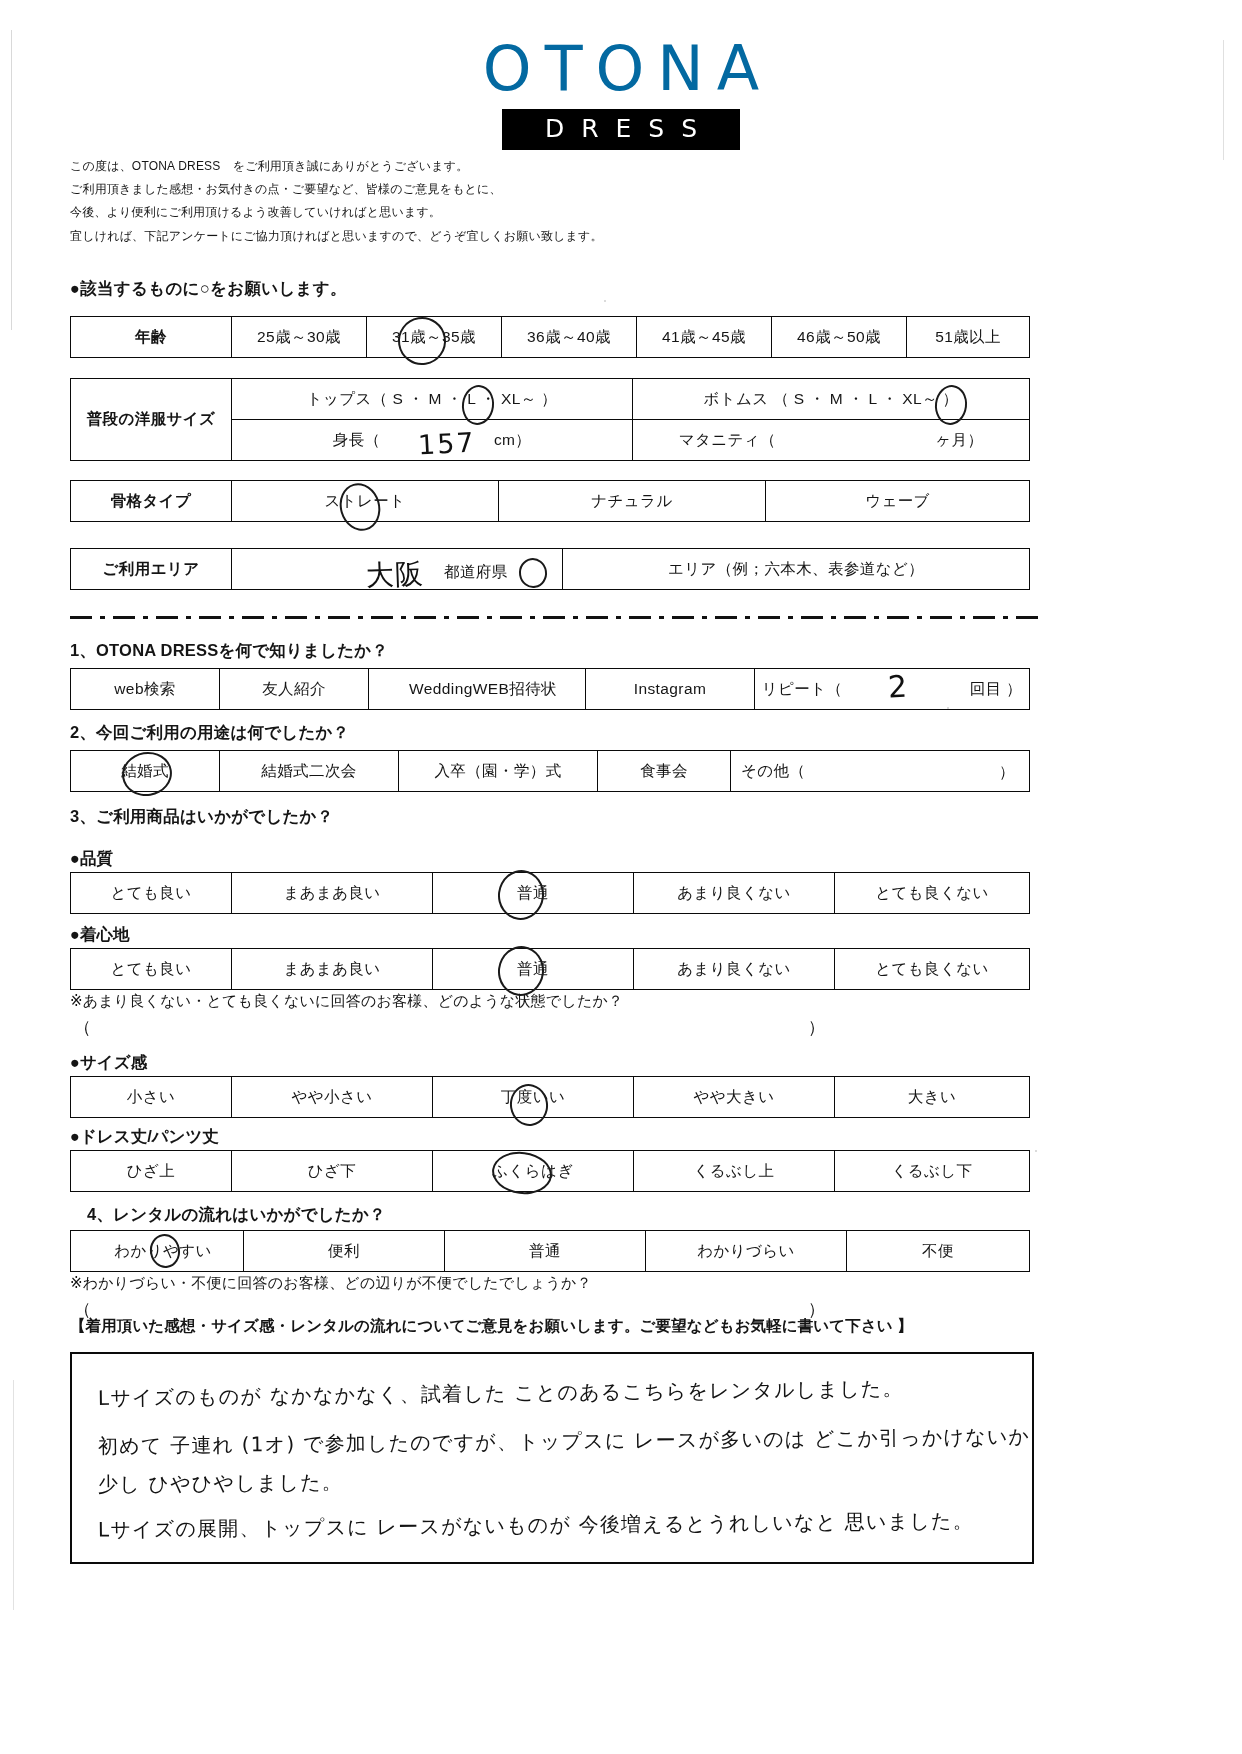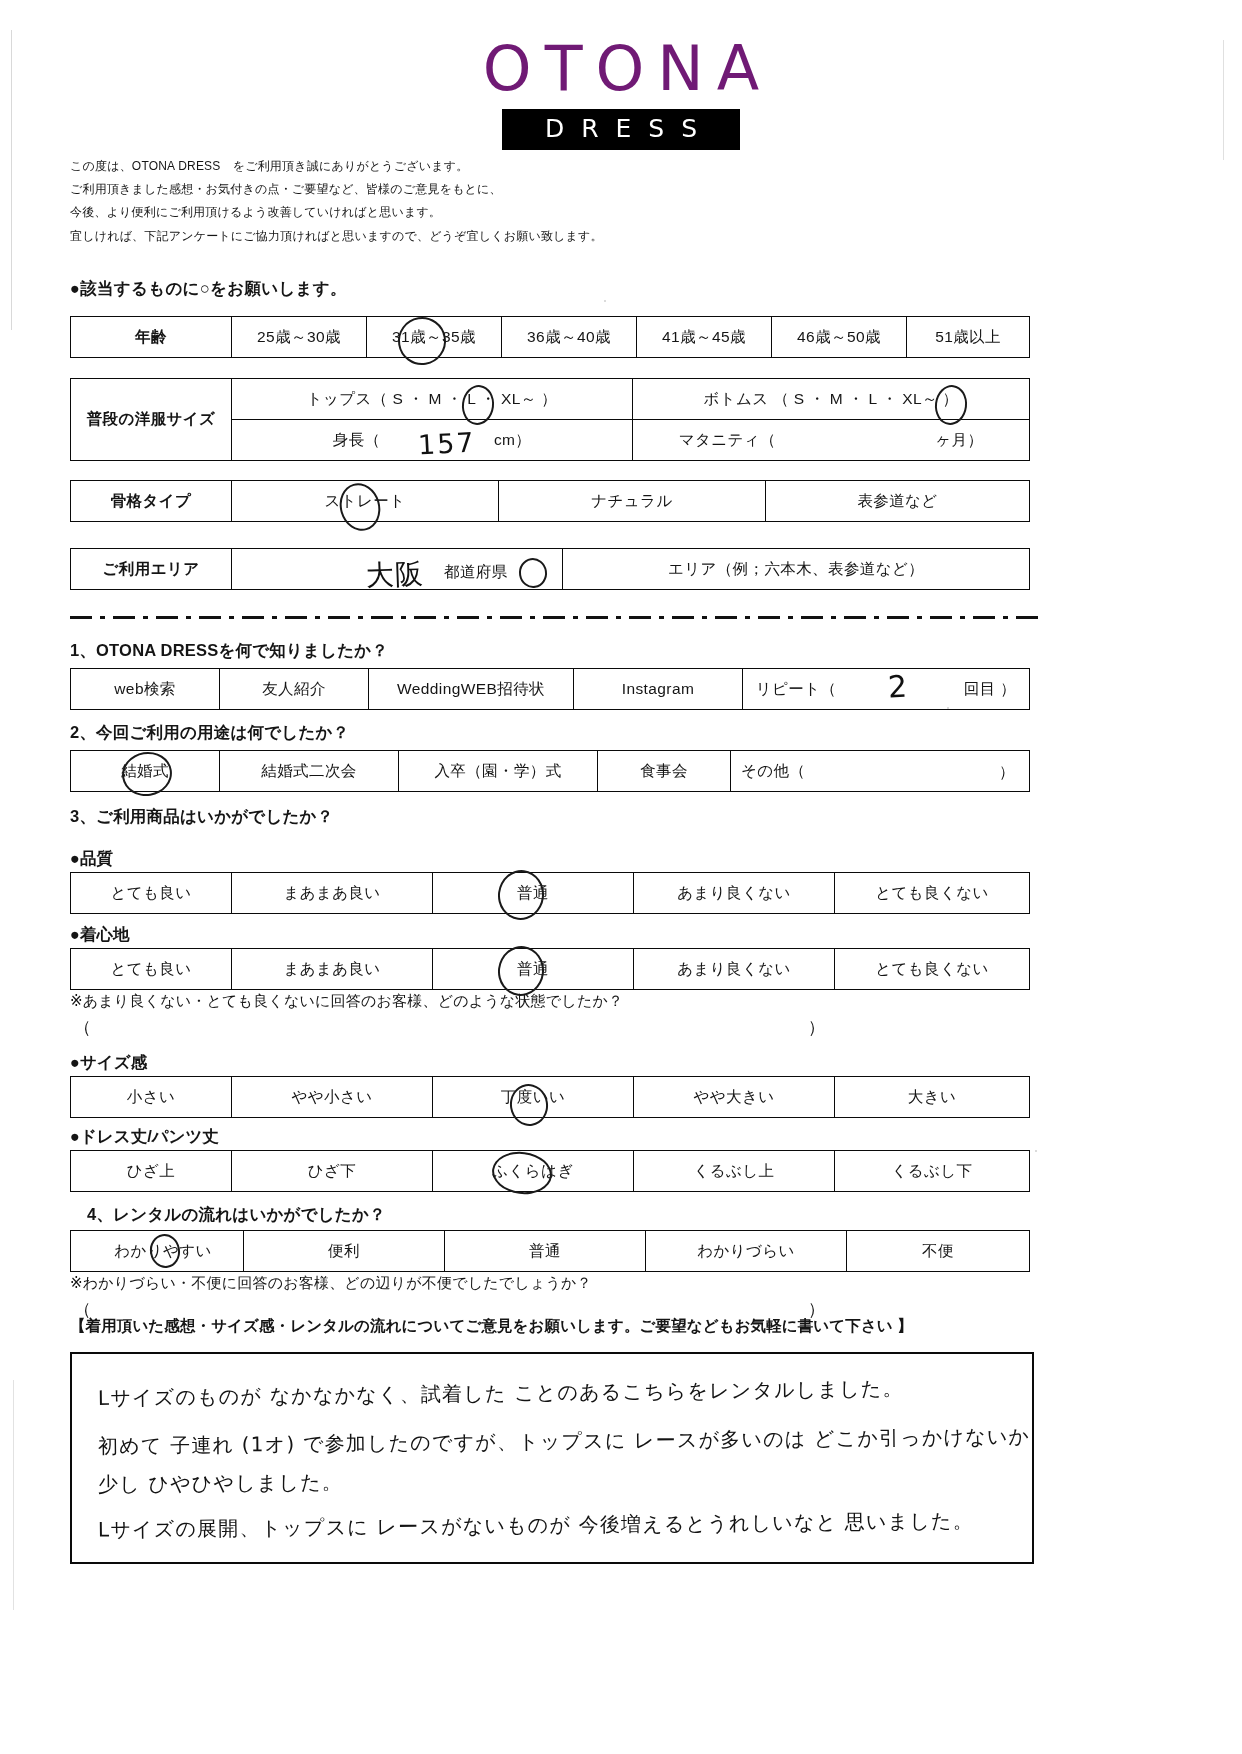--- a/index.html
+++ b/index.html
@@ -14,21 +14,21 @@
   .scan-edge-l2{position:absolute;left:13px;top:1380px;width:1px;height:230px;background:#e2e2e2;}
   .scan-edge-r{position:absolute;right:18px;top:40px;width:1px;height:120px;background:#e0e0e0;}
   .speck{position:absolute;background:#cfcfcf;width:2px;height:2px;border-radius:50%;}
 
   .page{position:absolute;left:0;top:0;width:1242px;height:1754px;}
 
   
   .logo{position:absolute;left:0;top:38px;width:1242px;text-align:center;}
   .logo-otona{
     font-family:"DejaVu Sans",sans-serif;
-    font-size:62px;letter-spacing:13px;font-weight:400;color:#701a75;
+    font-size:62px;letter-spacing:13px;font-weight:400;color:#0369a1;
     line-height:1;padding-left:13px;
   }
   .logo-dress-bar{
     display:inline-block;background:#000;color:#fff;
     margin-top:9px;padding:7px 26px 9px 30px;
   }
   .logo-dress{
     font-family:"DejaVu Sans",sans-serif;
     font-size:25px;letter-spacing:17px;line-height:1;padding-left:13px;
   }
@@ -167,21 +167,21 @@
   <div class="circle-mark tilt2" style="left:462px;top:385px;width:28px;height:36px;"></div>
   <div class="circle-mark tilt2" style="left:935px;top:385px;width:28px;height:36px;"></div>
   <div class="hw hw-ink hw-num" style="left:418px;top:428px;">157</div>
 
   <table class="frm" style="left:70px;top:480px;width:960px;">
     <tbody>
         <tr>
       <td class="lbl tall" style="width:160px;">骨格タイプ</td>
       <td class="tall" style="width:266px;">ストレート</td>
       <td class="tall" style="width:266px;">ナチュラル</td>
-      <td class="tall">表参道など</td>
+      <td class="tall">ウェーブ</td>
     </tr>
   </tbody>
     </table>
   <div class="circle-mark tilt3" style="left:340px;top:483px;width:36px;height:44px;"></div>
 
   <table class="frm" style="left:70px;top:548px;width:960px;">
     <tbody>
         <tr>
       <td class="lbl tall" style="width:160px;">ご利用エリア</td>
       <td class="tall" style="width:330px;position:relative;">
@@ -195,21 +195,21 @@
   <div class="circle-mark tilt" style="left:519px;top:558px;width:24px;height:26px;"></div>
 
   <div class="divider"></div>
 
   <div class="qhead" style="left:70px;top:640px;">1、OTONA DRESSを何で知りましたか？</div>
   <table class="frm" style="left:70px;top:668px;width:960px;">
     <tbody>
         <tr>
       <td style="width:148px;">web検索</td>
       <td style="width:148px;">友人紹介</td>
-      <td style="width:204px;">WeddingWEB招待状</td>
+      <td style="width:204px;padding-left:12px;">WeddingWEB招待状</td>
       <td style="width:168px;">Instagram</td>
       <td>
         <span>リピート（</span>
         <span style="display:inline-block;width:118px;"></span>
         <span>回目 ）</span>
       </td>
     </tr>
   </tbody>
     </table>
   <div class="hw hw-ink hw-num" style="left:888px;top:669px;font-size:30px;">2</div>

